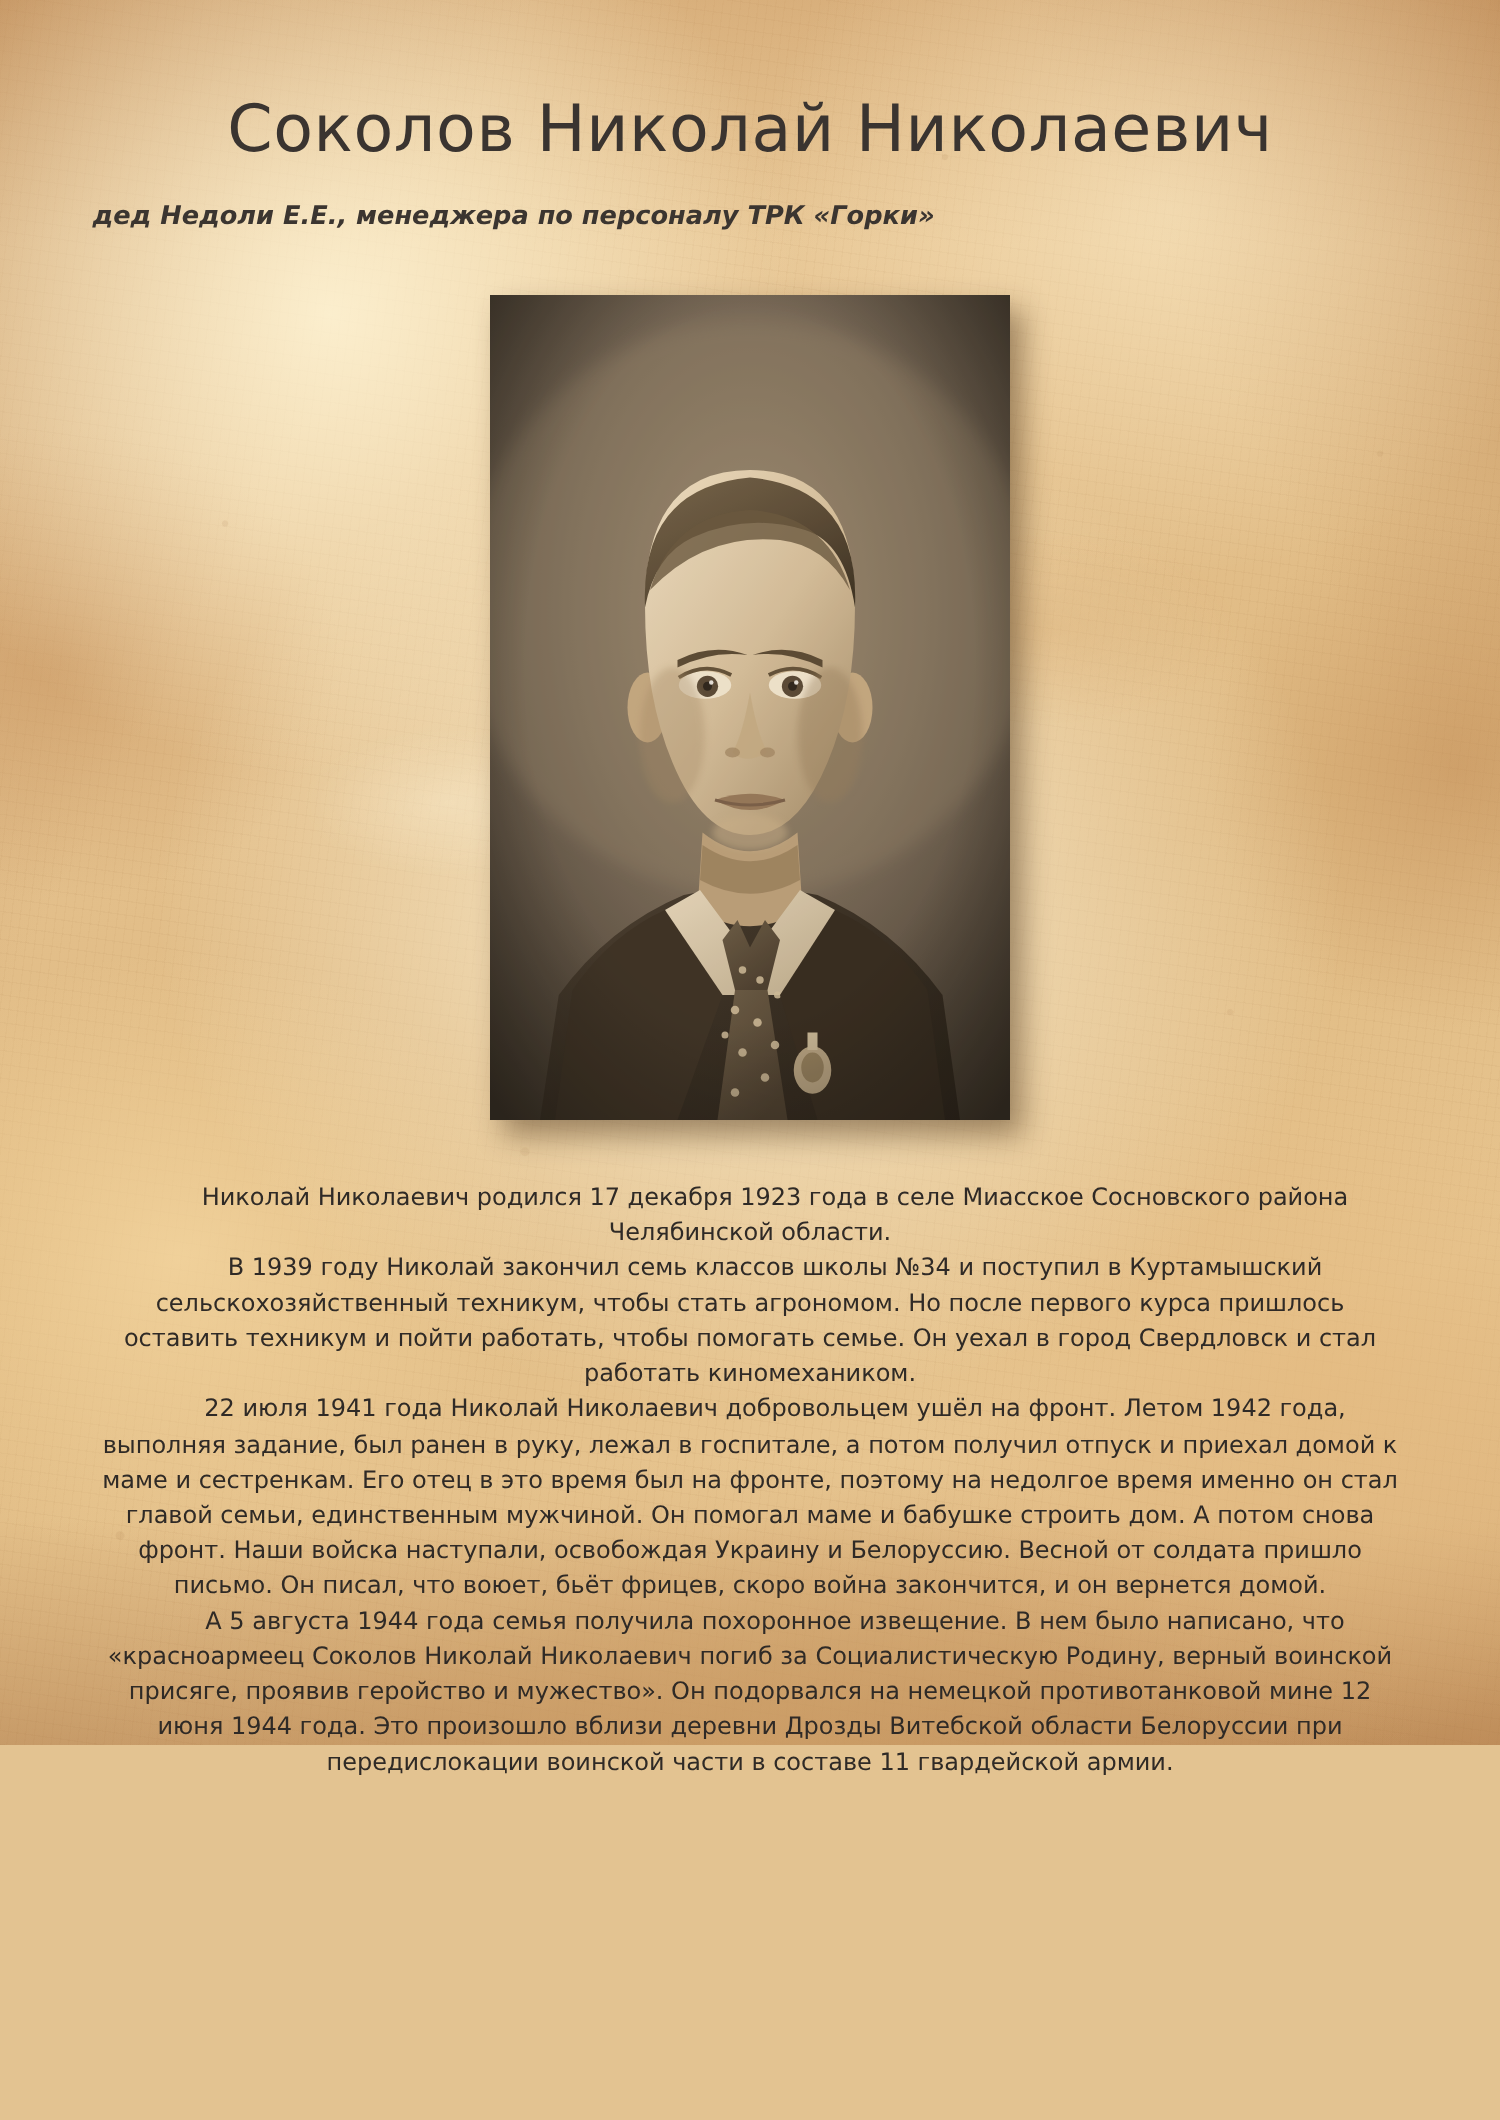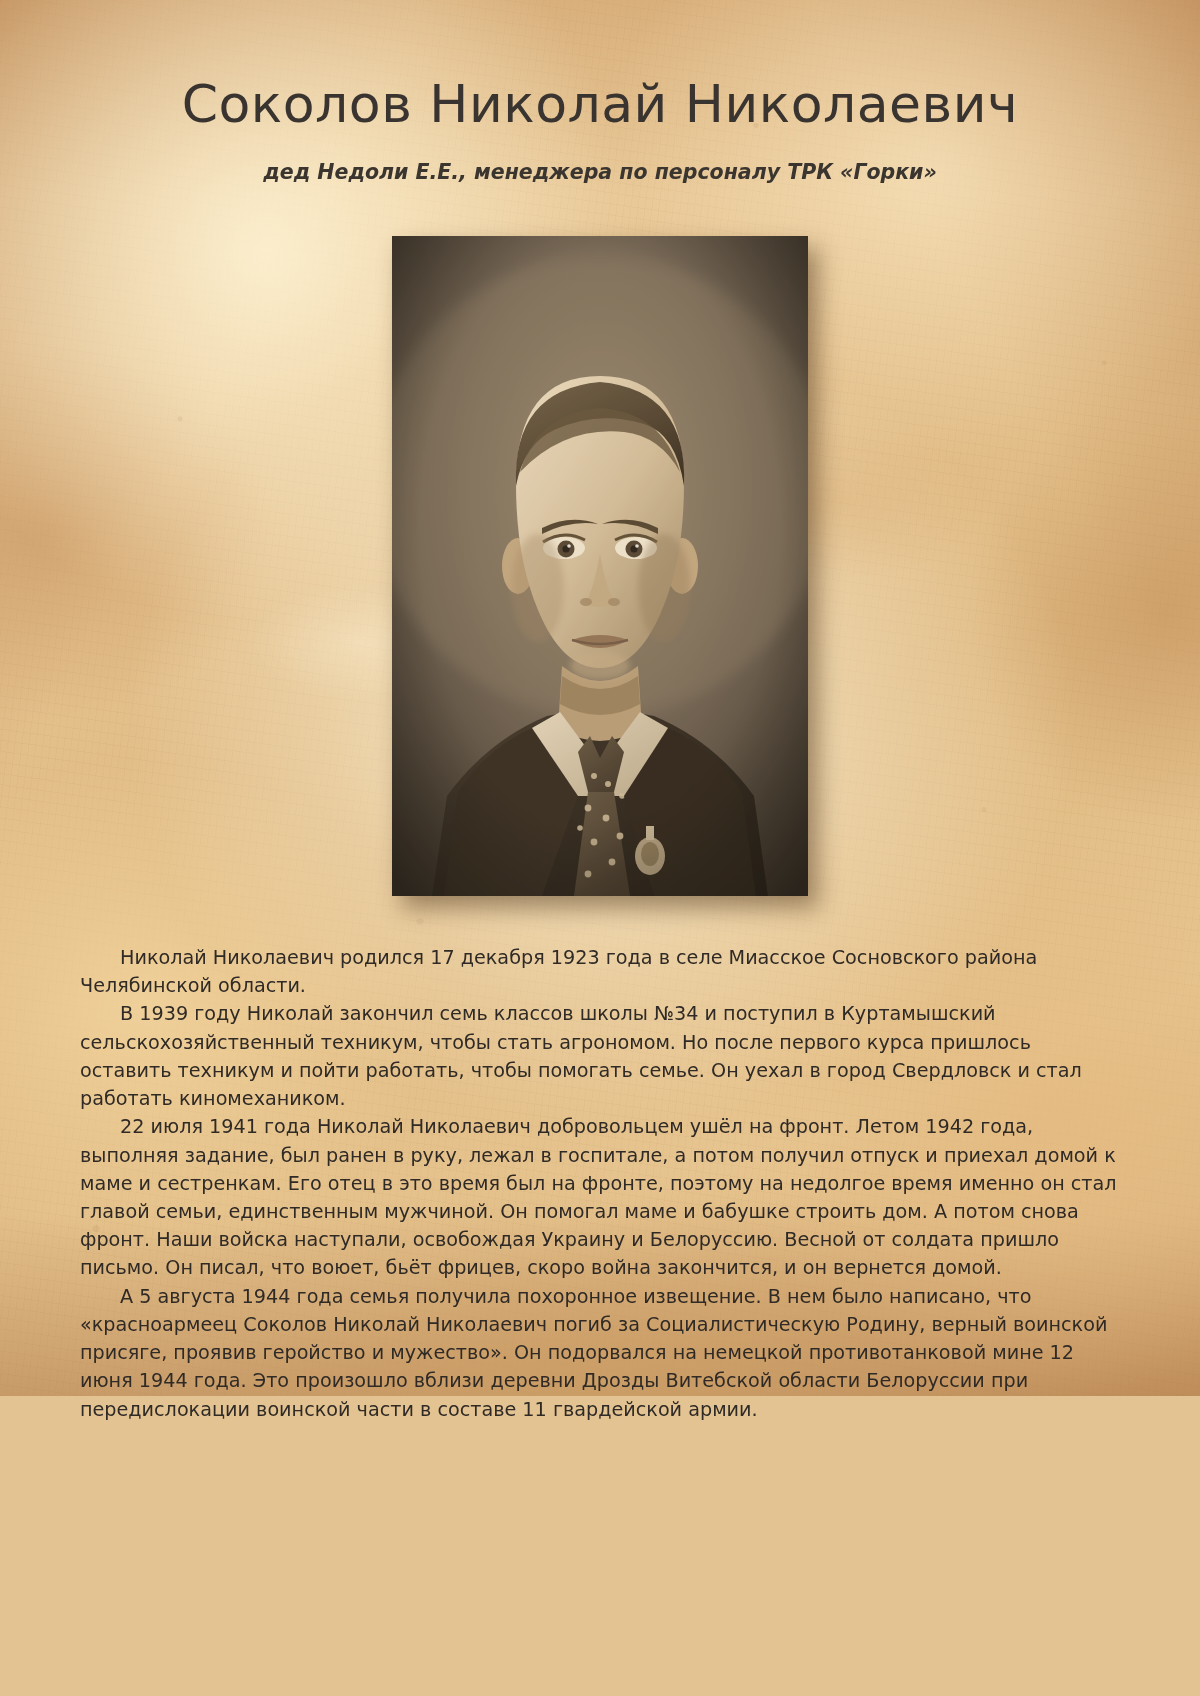--- a/index.html
+++ b/index.html
@@ -68,21 +68,20 @@
     text-align: center;
     font-size: 52px;
     font-weight: 400;
     letter-spacing: 0.5px;
     color: #3a3430;
     font-family: "DejaVu Sans", sans-serif;
   }
 
   .subtitle {
     margin: 26px 0 0 0;
-    text-align: center;
     font-size: 20.5px;
     font-style: italic;
     font-weight: 700;
     color: #3b3530;
     font-family: "DejaVu Sans", sans-serif;
   }
 
   .photo-wrap {
     margin: 52px auto 0 auto;
     width: 416px;
@@ -102,21 +101,21 @@
     display: block;
     width: 100%;
     height: 100%;
   }
 
   .body-text {
     margin: 48px 6px 0 6px;
     font-size: 19.2px;
     line-height: 1.47;
     color: #2f2a26;
-    text-align: left;
+    text-align: center;
     font-family: "DejaVu Sans", sans-serif;
   }
 
   .body-text p {
     margin: 0;
     text-indent: 40px;
   }
 </style>
 </head>
 <body>

